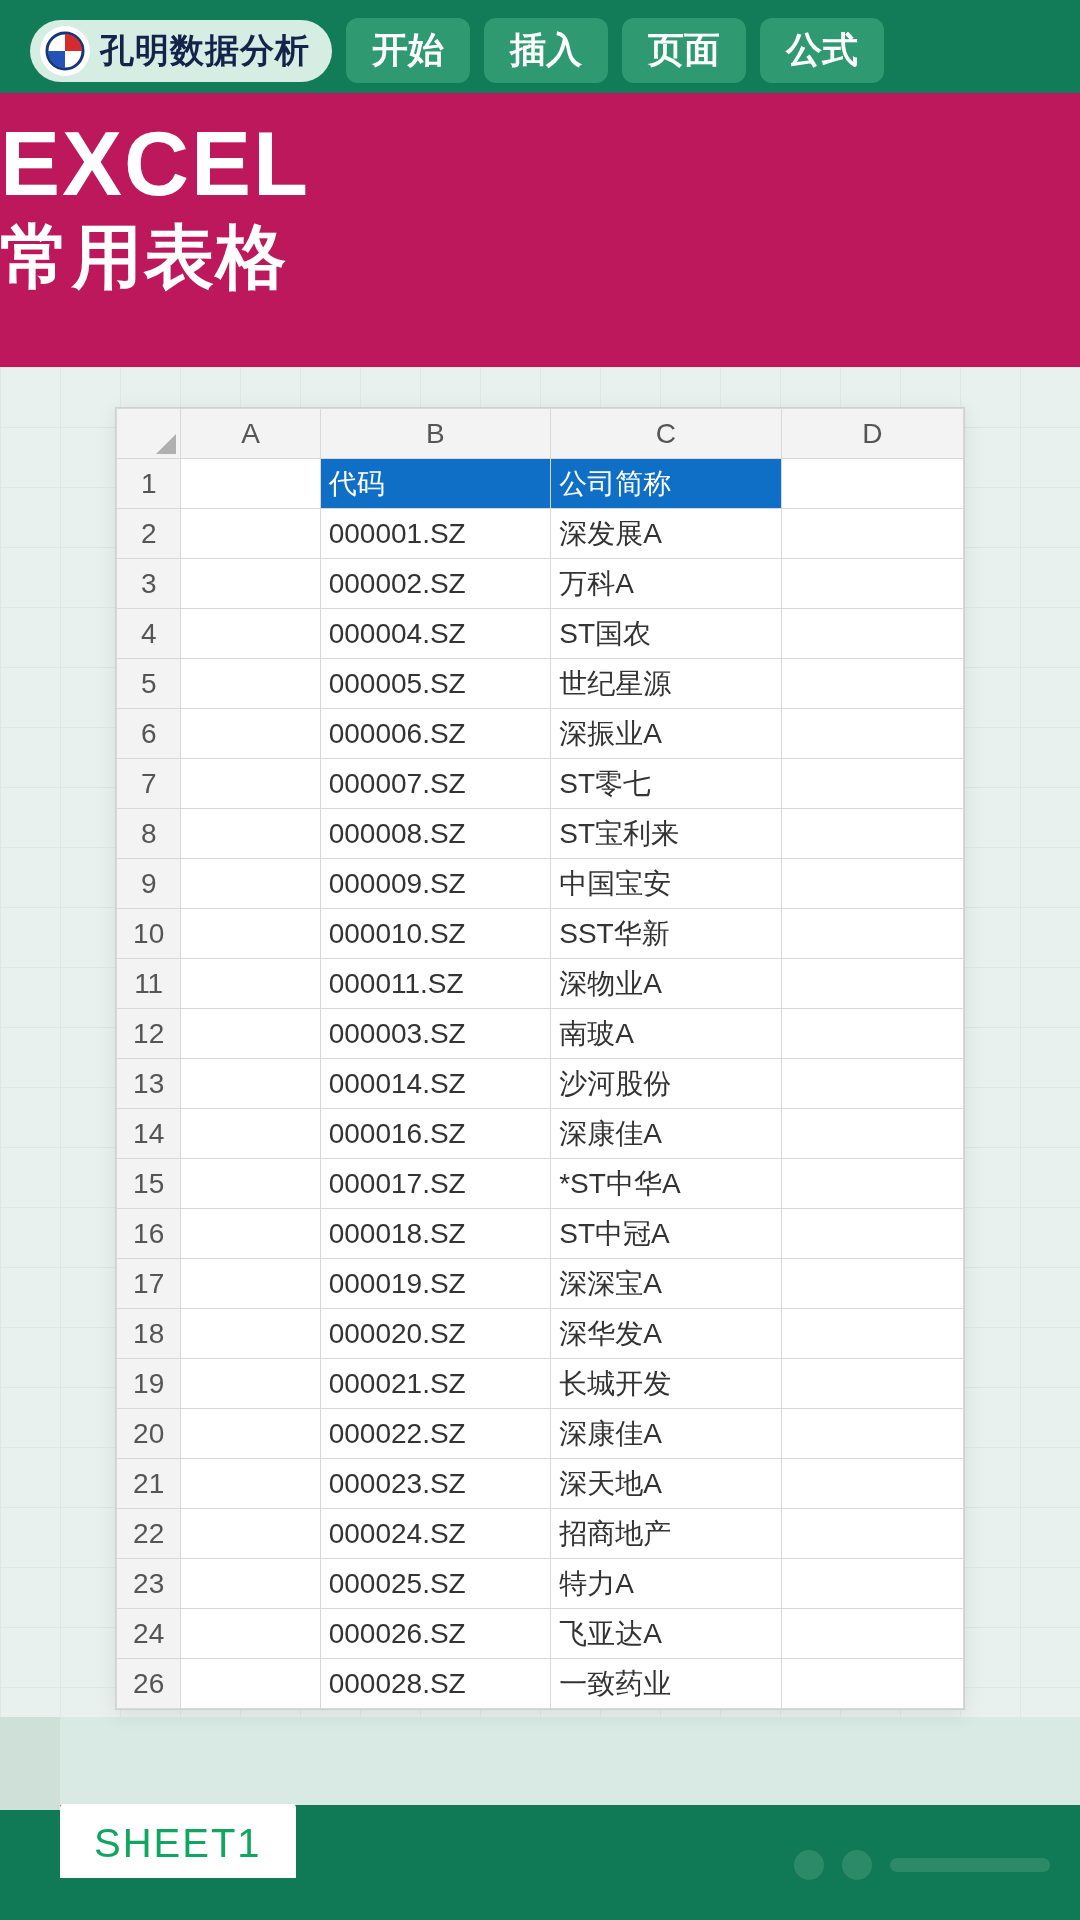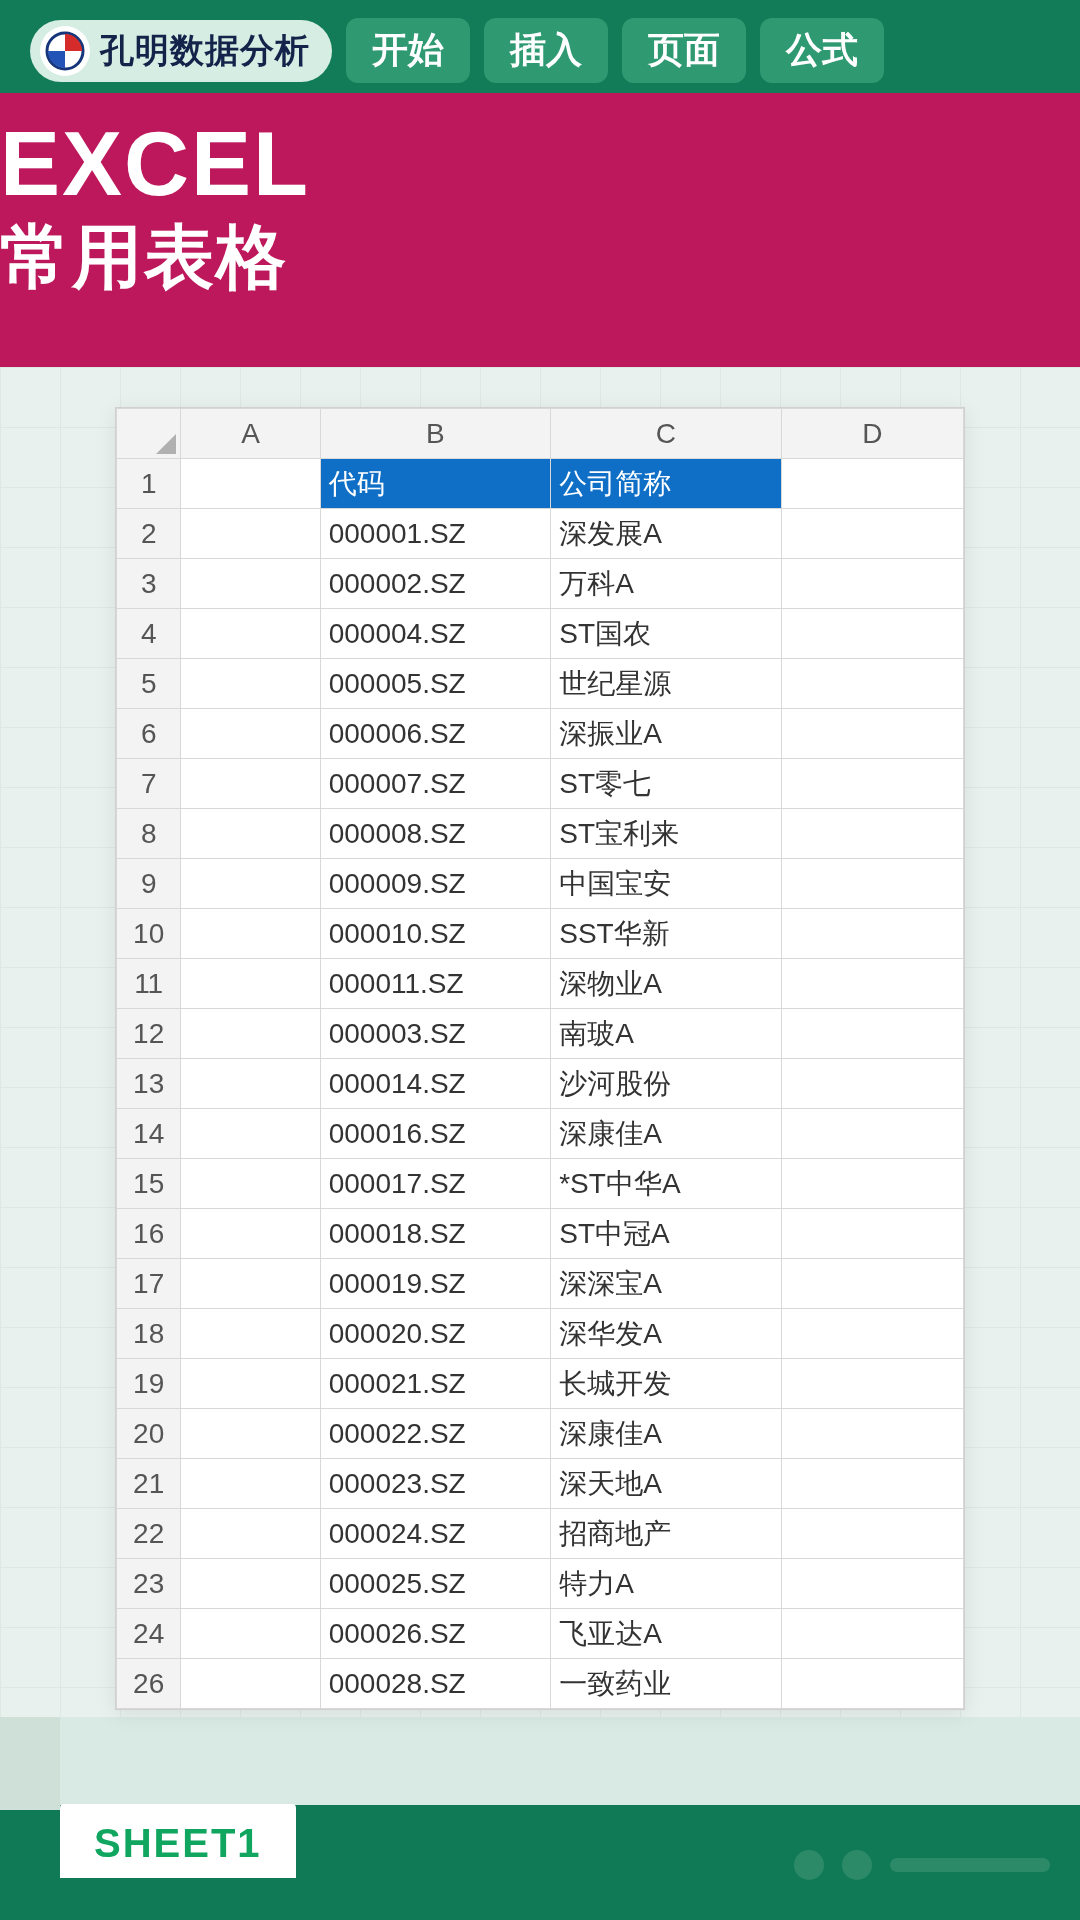--- a/index.html
+++ b/index.html
@@ -137,21 +137,21 @@
       right: 0;
       height: 110px;
       background: #0f7a55;
       display: flex;
       align-items: center;
     }
     .sheet-tab {
       background: #fff;
       color: #10a65f;
       font-size: 40px;
-      font-weight: 700;
+      font-weight: 400;
       letter-spacing: 2px;
       padding: 14px 34px 10px 34px;
       margin-left: 60px;
       border-radius: 4px 4px 0 0;
       position: relative;
       top: -24px;
       height: 74px;
       display: flex;
       align-items: center;
     }

